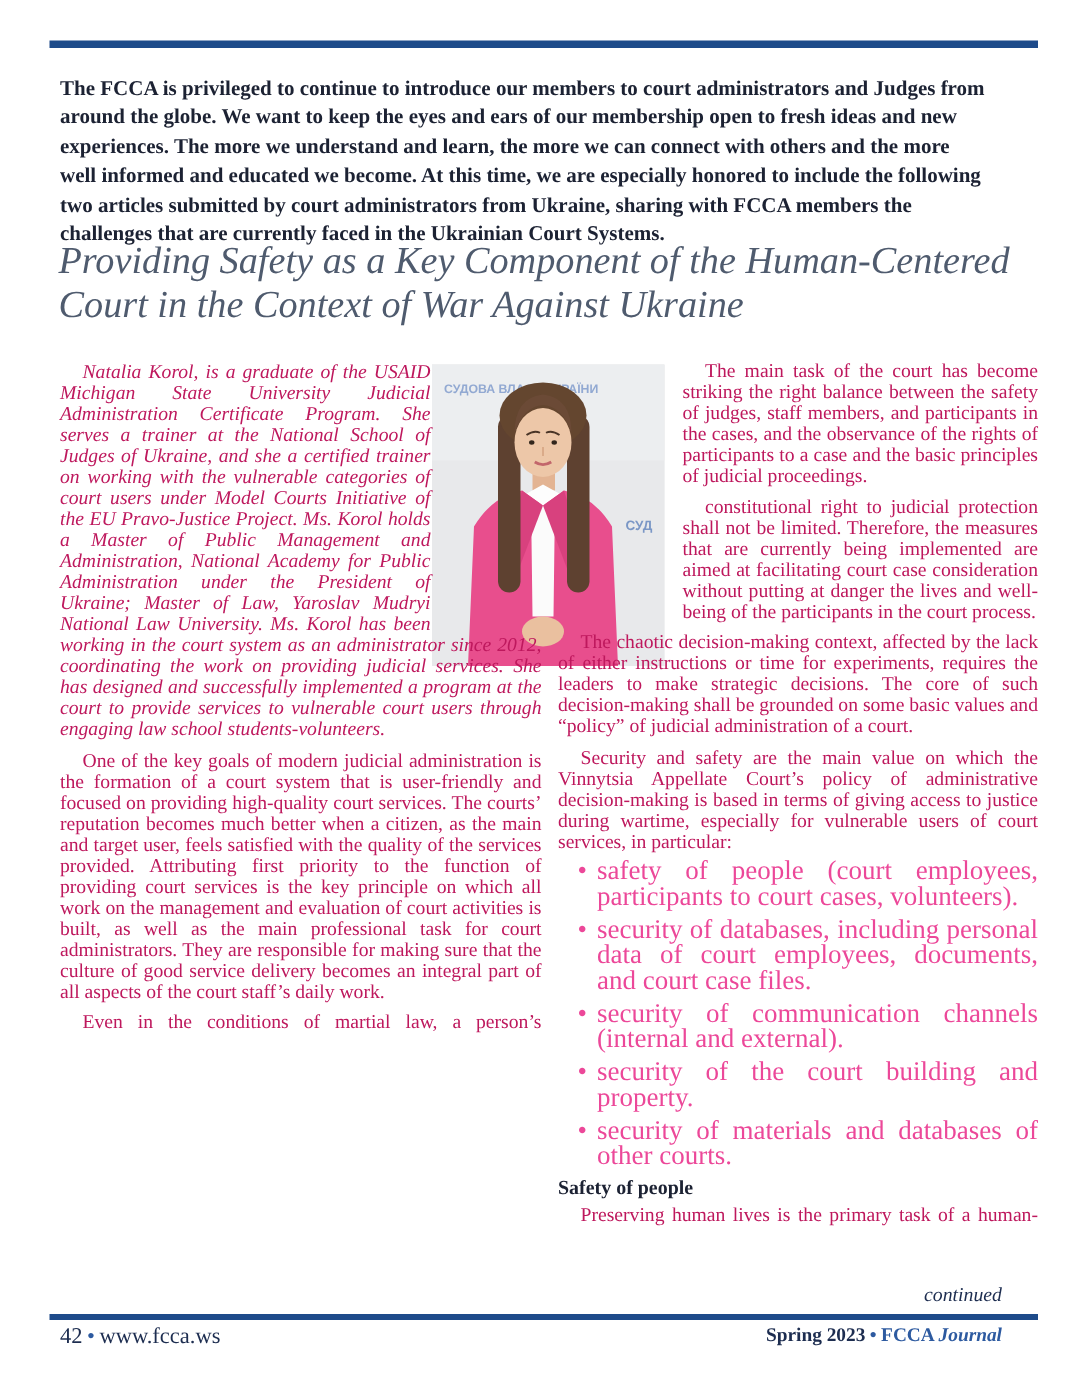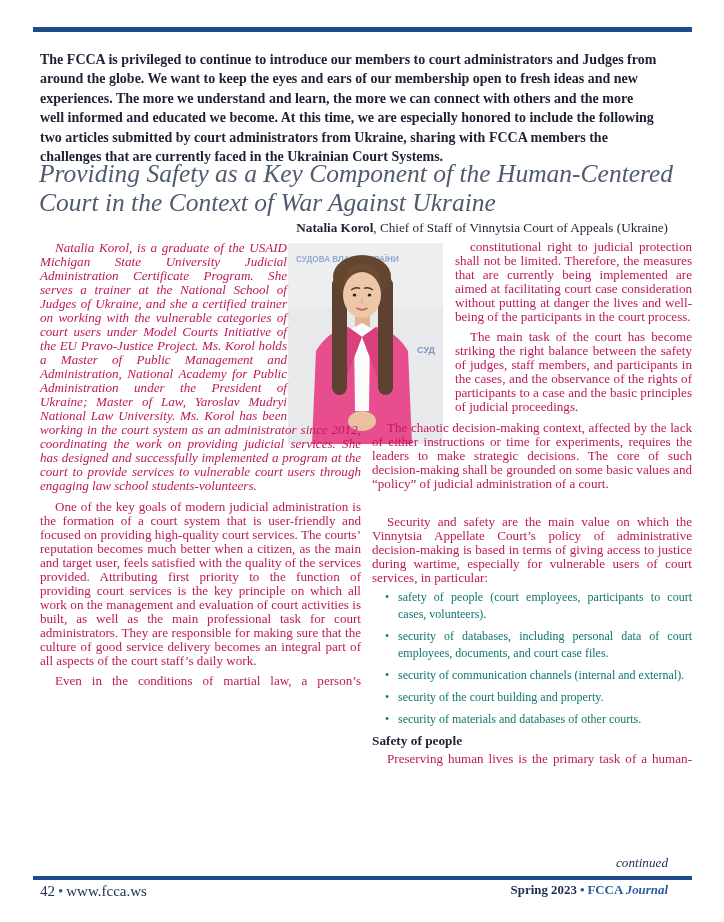--- a/index.html
+++ b/index.html
@@ -33,21 +33,21 @@
   }
   .bio{font-style:italic;}
   .bio-narrow{width:247px;margin:0;text-align-last:justify;}
   .bio-wide{text-indent:0;margin:0 0 7px 0;}
   .cont-line{text-align-last:justify;margin-bottom:0;}
   .rn{margin-left:83px;}
 
   .bullets{list-style:none;margin:3px 0 2px 0;padding:0 0 0 13px;}
   .bullets li{
     position:relative;padding-left:13px;margin-bottom:5px;
-    font-size:12px;line-height:17px;text-align:justify;color:#0f766e;
+    font-size:18px;line-height:17px;text-align:justify;color:#ec4899;
   }
   .bullets li::before{content:"\2022";position:absolute;left:0;top:0;}
 
   .subhead{margin:3px 0 3px 0;font-size:13.3px;font-weight:bold;color:#1c2233;}
 
   .continued{
     position:absolute;right:32px;top:855px;font-style:italic;font-size:13.2px;color:#1d2d50;
   }
 
   .footer-left{position:absolute;left:40px;top:883px;font-size:15px;color:#1d2d50;}
@@ -66,21 +66,20 @@
 <body>
 
 <div class="page">
 
   <div class="rule top-rule"></div>
 
   <p class="intro">The FCCA is privileged to continue to introduce our members to court administrators and Judges from around the globe. We want to keep the eyes and ears of our membership open to fresh ideas and new experiences. The more we understand and learn, the more we can connect with others and the more well informed and educated we become. At this time, we are especially honored to include the following two articles submitted by court administrators from Ukraine, sharing with FCCA members the challenges that are currently faced in the Ukrainian Court Systems.</p>
 
   <h1 class="title">Providing Safety as a Key Component of the Human-Centered Court in the Context of War Against Ukraine</h1>
 
-  <div class="byline"><b>Natalia Korol</b><span>, Chief of Staff of Vinnytsia Court of Appeals (Ukraine)</span></div>
 
   <div class="photo">
     <svg width="155" height="201" viewBox="0 0 155 201" xmlns="http://www.w3.org/2000/svg">
       <rect x="0" y="0" width="155" height="201" fill="#e8e9eb"></rect>
       <rect x="0" y="0" width="155" height="64" fill="#eceef0"></rect>
       <text x="8" y="19" font-family="Liberation Sans, sans-serif" font-size="8.2" font-weight="bold" fill="#92a9d2">СУДОВА ВЛАДА УКРАЇНИ</text>
       <text x="129" y="110" font-family="Liberation Sans, sans-serif" font-size="9" font-weight="bold" fill="#7b97c6">СУД</text>
 
       <rect x="67" y="66" width="15" height="18" fill="#e3b493"></rect>
       <path d="M56 90 L74 80 L92 90 L94 150 L54 150 Z" fill="#fdfdfd"></path>
@@ -106,23 +105,23 @@
   </div>
 
   <div class="col-left">
     <p class="body-p bio bio-narrow">Natalia Korol, is a graduate of the USAID Michigan State University Judicial Administration Certificate Program. She serves a trainer at the National School of Judges of Ukraine, and she a certified trainer on working with the vulnerable categories of court users under Model Courts Initiative of the EU Pravo-Justice Project. Ms. Korol holds a Master of Public Management and Administration, National Academy for Public Administration under the President of Ukraine; Master of Law, Yaroslav Mudryi National Law University. Ms. Korol has been</p>
     <p class="body-p bio bio-wide">working in the court system as an administrator since 2012, coordinating the work on providing judicial services. She has designed and successfully implemented a program at the court to provide services to vulnerable court users through engaging law school students-volunteers.</p>
     <p class="body-p">One of the key goals of modern judicial administration is the formation of a court system that is user-friendly and focused on providing high-quality court services. The courts’ reputation becomes much better when a citizen, as the main and target user, feels satisfied with the quality of the services provided. Attributing first priority to the function of providing court services is the key principle on which all work on the management and evaluation of court activities is built, as well as the main professional task for court administrators. They are responsible for making sure that the culture of good service delivery becomes an integral part of all aspects of the court staff’s daily work.</p>
     <p class="body-p cont-line">Even in the conditions of martial law, a person’s</p>
   </div>
 
   <div class="col-right">
+    <p class="body-p rn" style="margin-bottom:7px;">The main task of the court has become striking the right balance between the safety of judges, staff members, and participants in the cases, and the observance of the rights of participants to a case and the basic principles of judicial proceedings.</p>
     <p class="body-p rn">constitutional right to judicial protection shall not be limited. Therefore, the measures that are currently being implemented are aimed at facilitating court case consideration without putting at danger the lives and well-being of the participants in the court process.</p>
-    <p class="body-p rn" style="margin-bottom:7px;">The main task of the court has become striking the right balance between the safety of judges, staff members, and participants in the cases, and the observance of the rights of participants to a case and the basic principles of judicial proceedings.</p>
-    <p class="body-p" style="margin-bottom:24px;">The chaotic decision-making context, affected by the lack of either instructions or time for experiments, requires the leaders to make strategic decisions. The core of such decision-making shall be grounded on some basic values and “policy” of judicial administration of a court.</p>
+    <p class="body-p" style="margin-bottom:7px;">The chaotic decision-making context, affected by the lack of either instructions or time for experiments, requires the leaders to make strategic decisions. The core of such decision-making shall be grounded on some basic values and “policy” of judicial administration of a court.</p>
     <p class="body-p" style="margin-bottom:4px;">Security and safety are the main value on which the Vinnytsia Appellate Court’s policy of administrative decision-making is based in terms of giving access to justice during wartime, especially for vulnerable users of court services, in particular:</p>
     <ul class="bullets">
       <li>safety of people (court employees, participants to court cases, volunteers).</li>
       <li>security of databases, including personal data of court employees, documents, and court case files.</li>
       <li>security of communication channels (internal and external).</li>
       <li>security of the court building and property.</li>
       <li>security of materials and databases of other courts.</li>
     </ul>
     <h3 class="subhead">Safety of people</h3>
     <p class="body-p cont-line">Preserving human lives is the primary task of a human-</p>

